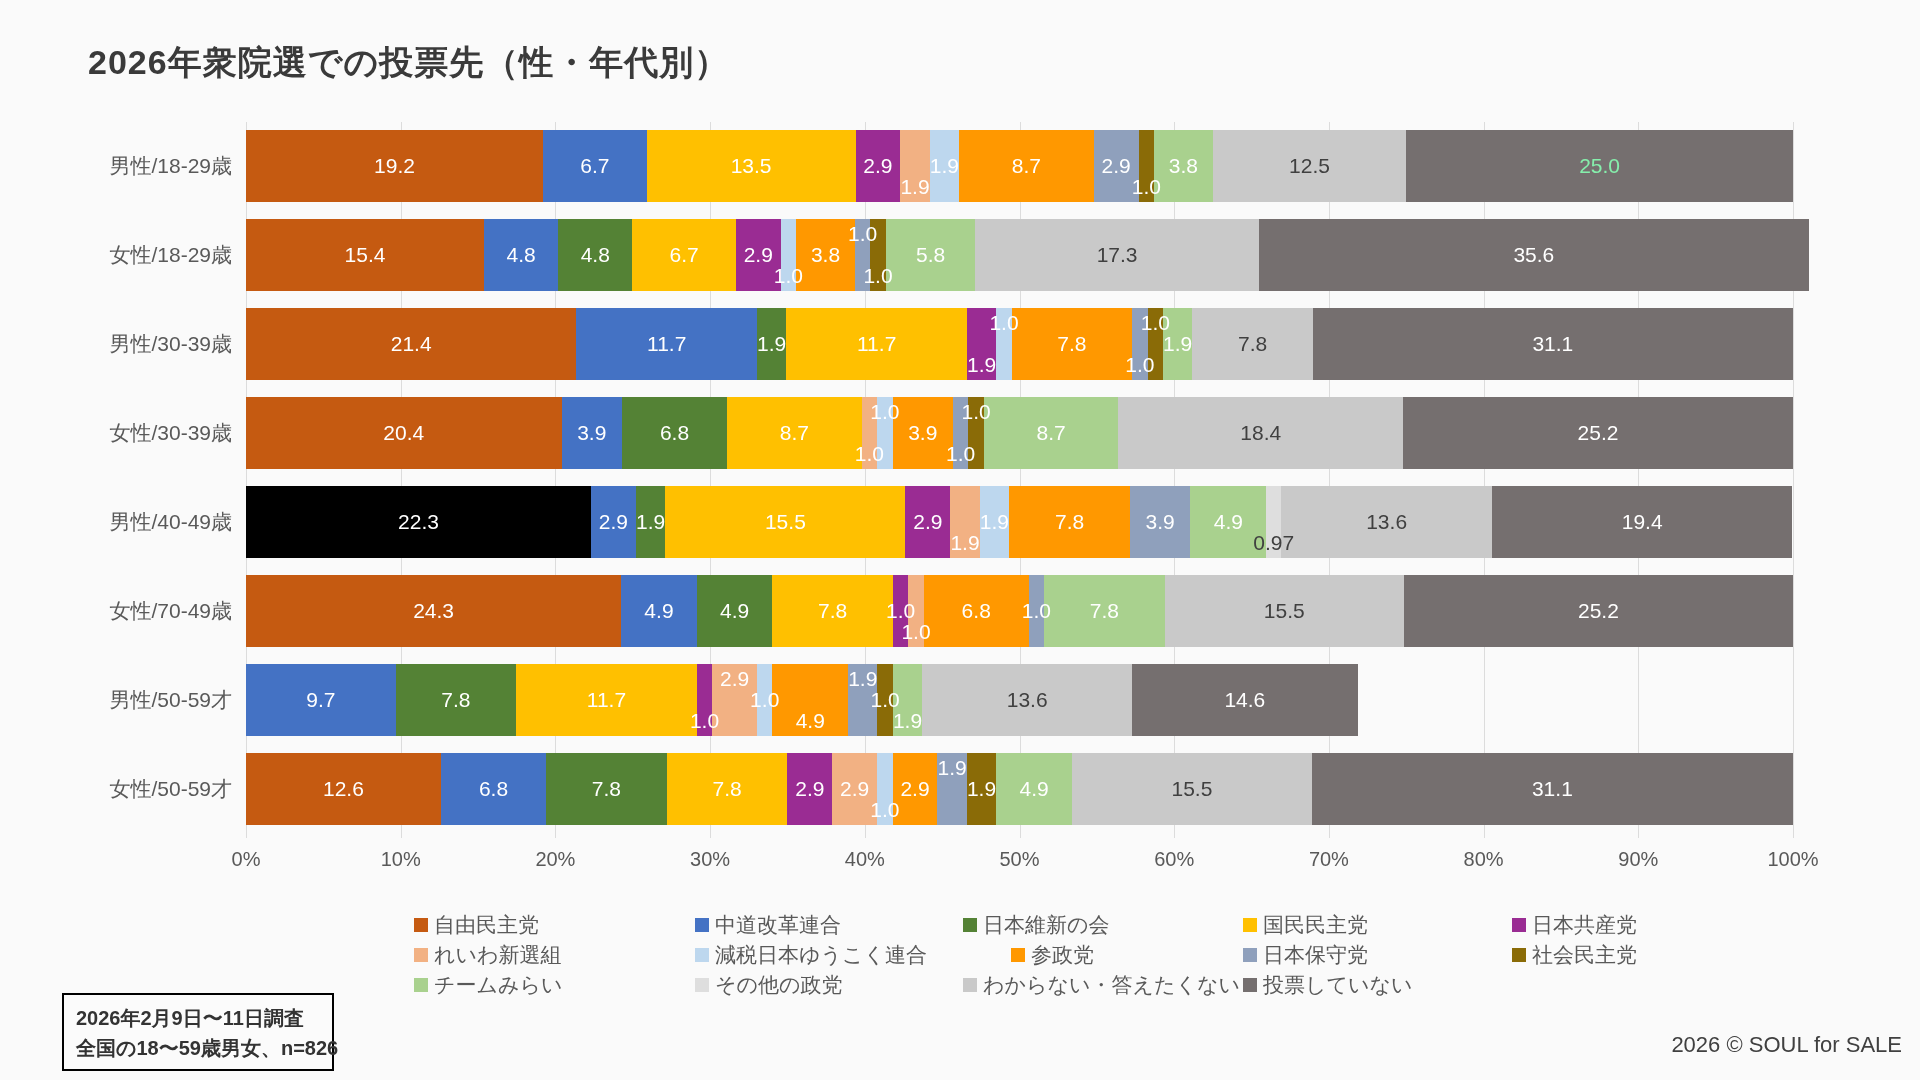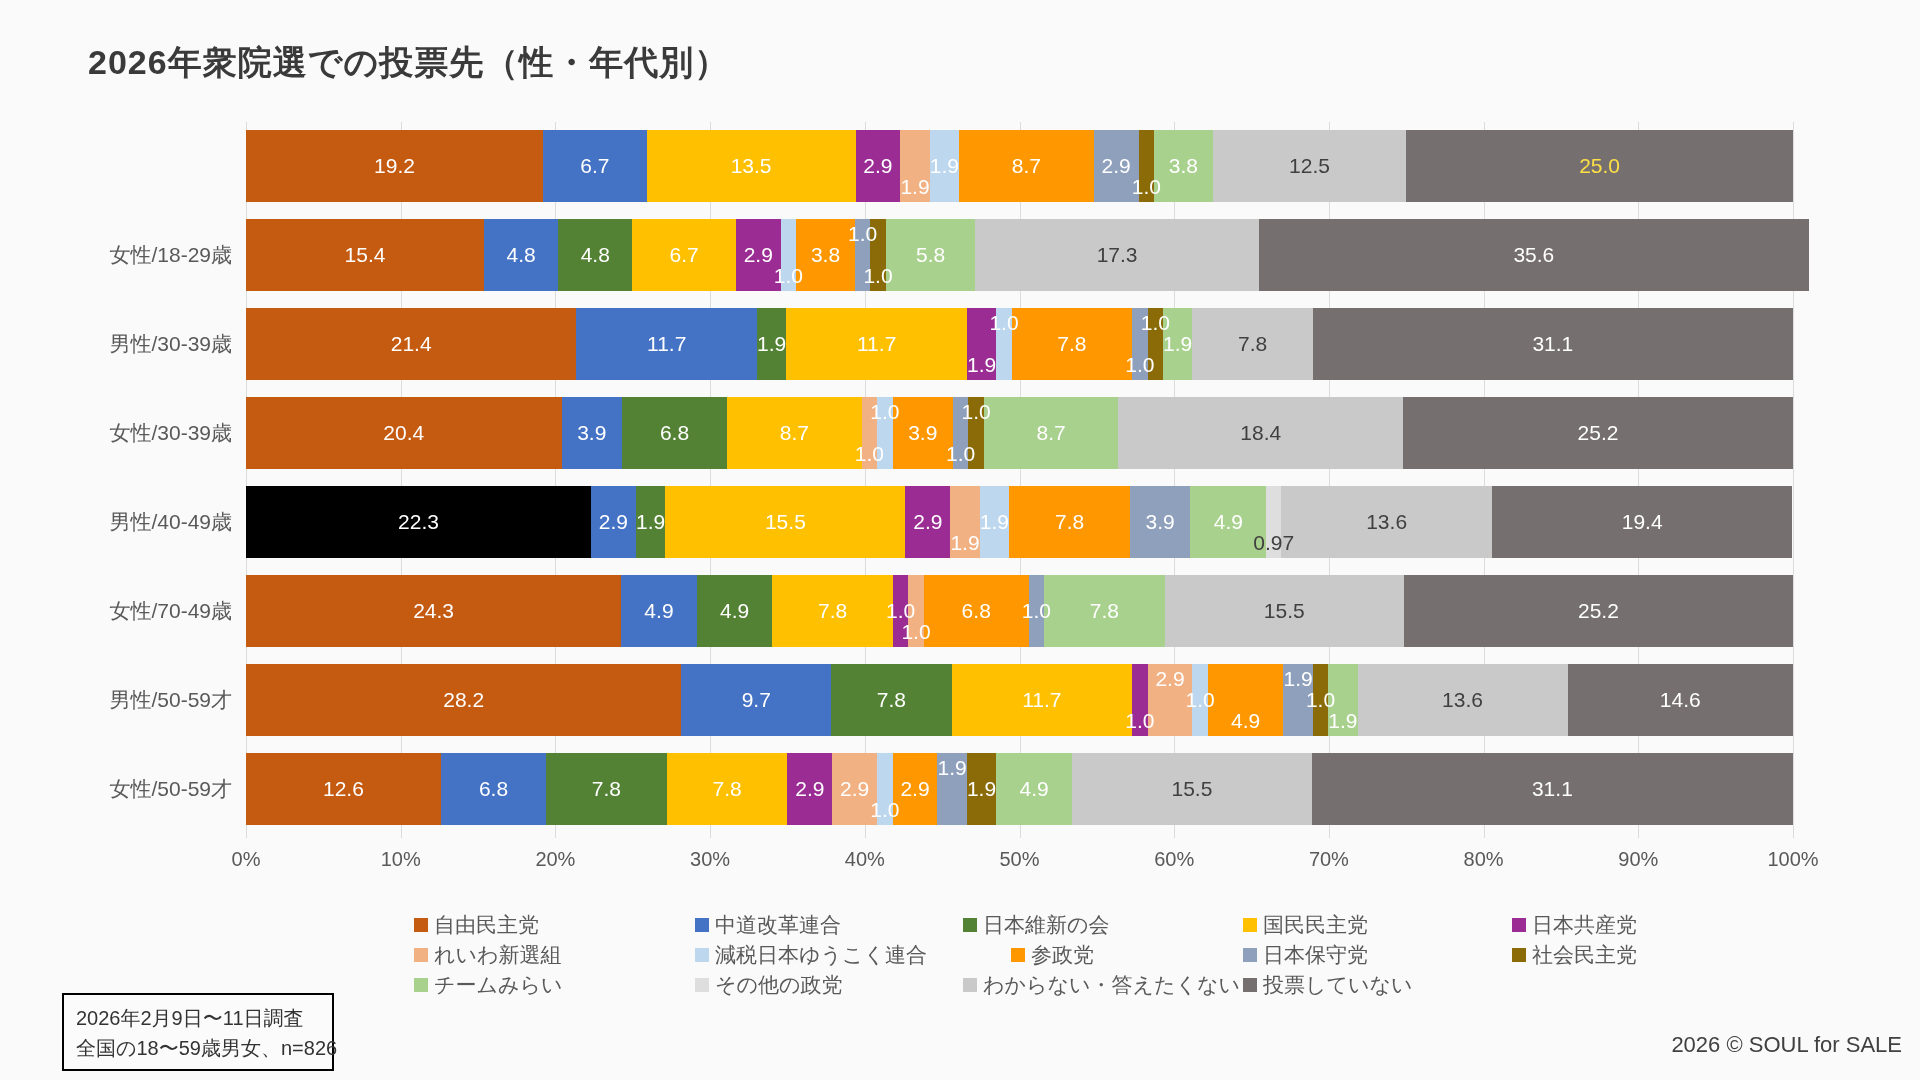--- a/index.html
+++ b/index.html
@@ -33,20 +33,21 @@
     position:absolute;top:848px;font-size:20px;color:#595959;
     transform:translateX(-50%);white-space:nowrap;
   }
   .legend-item{position:absolute;height:26px;display:flex;align-items:center;white-space:nowrap;}
   .legend-marker{width:14px;height:14px;flex:none;margin-right:6px;}
   .legend-text{font-size:21px;color:#595959;}
   #note-box{
     position:absolute;left:62px;top:993px;width:272px;height:78px;
     border:2px solid #000;background:#FBFBFB;box-sizing:border-box;
     padding:8px 0 16px 12px;
+    font-weight:bold;
   }
   .note-line{font-size:20px;color:#333;line-height:30px;white-space:nowrap;}
   #credit{
     position:absolute;right:18px;top:1032px;font-size:22px;color:#404040;white-space:nowrap;
   }
 </style>
 </head>
 <body>
 
 <div id="canvas">
@@ -67,20 +68,21 @@
       <div class="gridline" style="left: 1174.2px;"></div>
       <div class="x-tick" style="left: 1174.2px; text-align: center;">60%</div>
       <div class="gridline" style="left: 1328.9px;"></div>
       <div class="x-tick" style="left: 1328.9px;">70%</div>
       <div class="gridline" style="left: 1483.6px;"></div>
       <div class="x-tick" style="left: 1483.6px;">80%</div>
       <div class="gridline" style="left: 1638.3px;"></div>
       <div class="x-tick" style="left: 1638.3px;">90%</div>
       <div class="gridline" style="left: 1793px;"></div>
       <div class="x-tick" style="left: 1793px;">100%</div>
+      <div class="cat-label" style="left: 12px; top: 130px;">男性/18-29歳</div>
       <div class="bar-row" style="top: 130px;">
         <div class="bar-seg" title="自由民主党 19.2" style="width: 297.024px; background: rgb(197, 90, 17);">
           <div class="seg-label pos-c" style="color: rgb(255, 255, 255);">19.2</div>
         </div>
         <div class="bar-seg" title="中道改革連合 6.7" style="width: 103.649px; background: rgb(68, 114, 196);">
           <div class="seg-label pos-c" style="color: rgb(255, 255, 255);">6.7</div>
         </div>
         <div class="bar-seg" title="国民民主党 13.5" style="width: 208.845px; background: rgb(255, 192, 0);">
           <div class="seg-label pos-c" style="color: rgb(255, 255, 255);">13.5</div>
         </div>
@@ -102,21 +104,21 @@
         <div class="bar-seg" title="社会民主党 1.0" style="width: 15.47px; background: rgb(138, 107, 7);">
           <div class="seg-label pos-b" style="color: rgb(255, 255, 255);">1.0</div>
         </div>
         <div class="bar-seg" title="チームみらい 3.8" style="width: 58.786px; background: rgb(169, 209, 142);">
           <div class="seg-label pos-c" style="color: rgb(255, 255, 255);">3.8</div>
         </div>
         <div class="bar-seg" title="わからない・答えたくない 12.5" style="width: 193.375px; background: rgb(201, 201, 201);">
           <div class="seg-label pos-c" style="color: rgb(64, 64, 64);">12.5</div>
         </div>
         <div class="bar-seg" title="投票していない 25.0" style="width: 386.75px; background: rgb(117, 111, 111);">
-          <div class="seg-label pos-c" style="color: #fde047;">25.0</div>
+          <div class="seg-label pos-c" style="color: #86efac;">25.0</div>
         </div>
       </div>
       <div class="cat-label" style="left: 12px; top: 219px;">女性/18-29歳</div>
       <div class="bar-row" style="top: 219px;">
         <div class="bar-seg" title="自由民主党 15.4" style="width: 238px; background: rgb(197, 90, 17);">
           <div class="seg-label pos-c" style="color: rgb(255, 255, 255);">15.4</div>
         </div>
         <div class="bar-seg" title="中道改革連合 4.8" style="width: 74.1818px; background: rgb(68, 114, 196);">
           <div class="seg-label pos-c" style="color: rgb(255, 255, 255);">4.8</div>
         </div>
@@ -302,23 +304,20 @@
         </div>
         <div class="bar-seg" title="わからない・答えたくない 15.5" style="width: 239.306px; background: rgb(201, 201, 201);">
           <div class="seg-label pos-c" style="color: rgb(64, 64, 64);">15.5</div>
         </div>
         <div class="bar-seg" title="投票していない 25.2" style="width: 389.066px; background: rgb(117, 111, 111);">
           <div class="seg-label pos-c" style="color: rgb(255, 255, 255);">25.2</div>
         </div>
       </div>
       <div class="cat-label" style="left: 12px; top: 664px;">男性/50-59才</div>
       <div class="bar-row" style="top: 664px;">
-        <div class="bar-seg" title="自由民主党 28.2" style="width: 435.383px; background: rgb(197, 90, 17);">
-          <div class="seg-label pos-c" style="color: rgb(255, 255, 255);">28.2</div>
-        </div>
         <div class="bar-seg" title="中道改革連合 9.7" style="width: 149.759px; background: rgb(68, 114, 196);">
           <div class="seg-label pos-c" style="color: rgb(255, 255, 255);">9.7</div>
         </div>
         <div class="bar-seg" title="日本維新の会 7.8" style="width: 120.425px; background: rgb(84, 130, 53);">
           <div class="seg-label pos-c" style="color: rgb(255, 255, 255);">7.8</div>
         </div>
         <div class="bar-seg" title="国民民主党 11.7" style="width: 180.638px; background: rgb(255, 192, 0);">
           <div class="seg-label pos-c" style="color: rgb(255, 255, 255);">11.7</div>
         </div>
         <div class="bar-seg" title="日本共産党 1.0" style="width: 15.4391px; background: rgb(154, 44, 147);">

